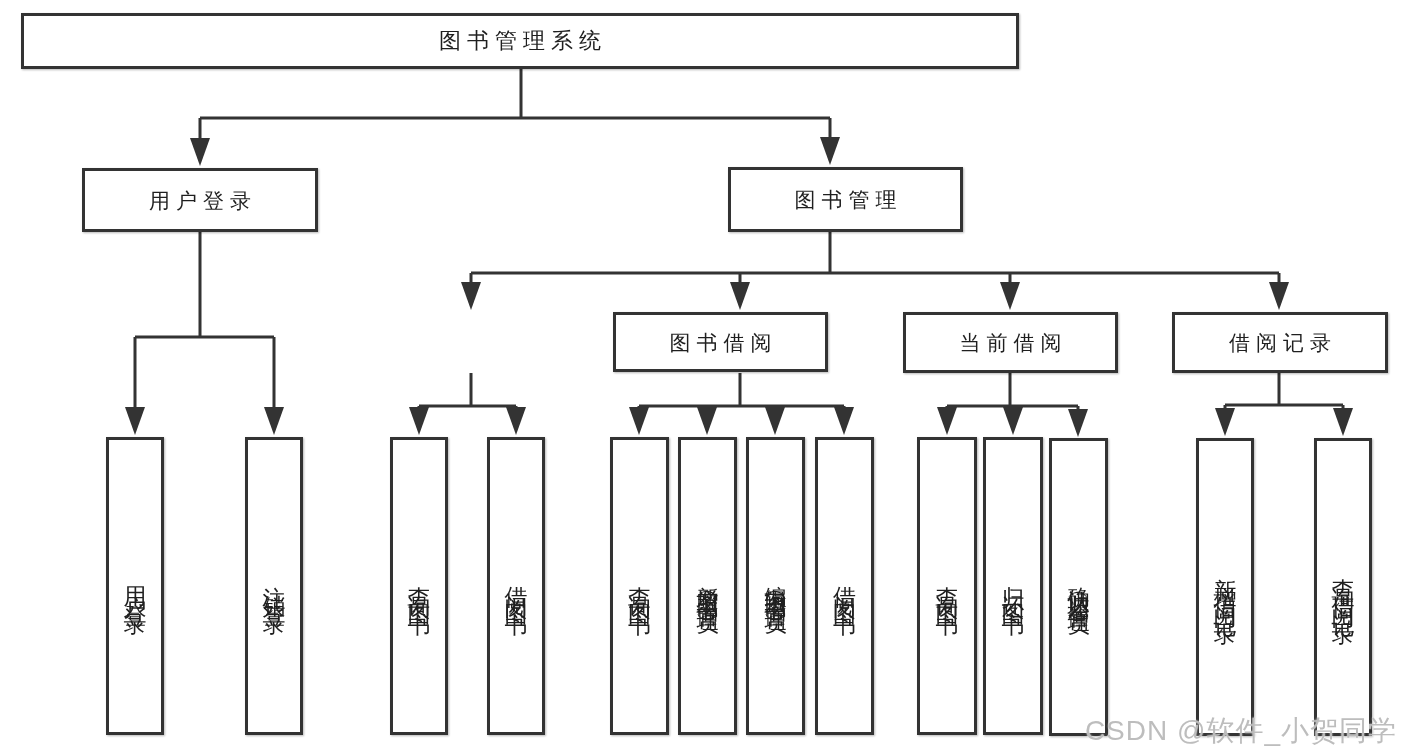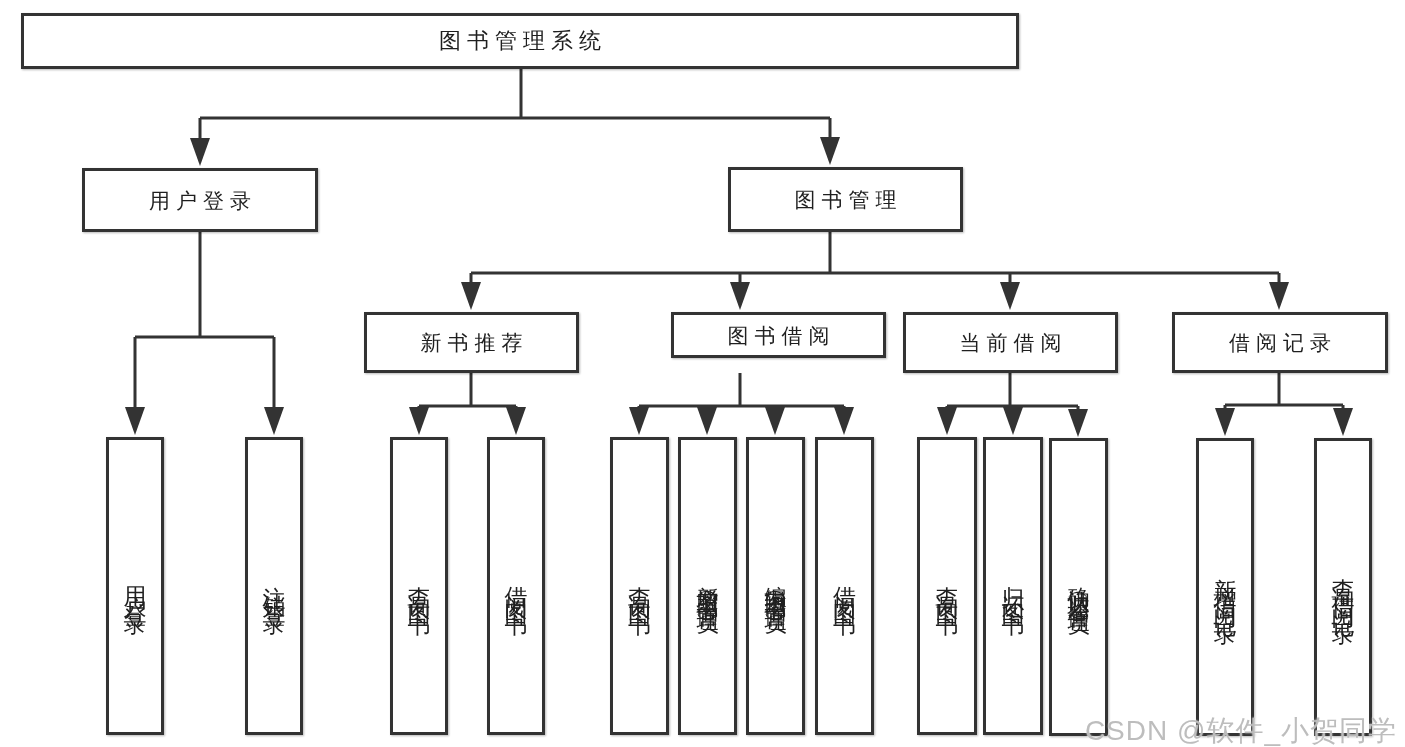--- a/index.html
+++ b/index.html
@@ -53,21 +53,21 @@
   }
   .leaf--long span {
     letter-spacing: 4px;
     font-size: 22px;
   }
   
   .b-root  { left: 21px;   top: 13px;  width: 998px; height: 56px; }
   .b-login { left: 82px;   top: 168px; width: 236px; height: 64px; }
   .b-mgmt  { left: 728px;  top: 167px; width: 235px; height: 65px; }
   .b-rec   { left: 364px;  top: 312px; width: 215px; height: 61px; }
-  .b-bor   { left: 671px;  top: 312px; width: 215px; height: 46px; }
+  .b-bor   { left: 613px;  top: 312px; width: 215px; height: 60px; }
   .b-cur   { left: 903px;  top: 312px; width: 215px; height: 61px; }
   .b-hist  { left: 1172px; top: 312px; width: 216px; height: 61px; }
   .f1  { left: 106px;  top: 437px; width: 58px; height: 298px; }
   .f2  { left: 245px;  top: 437px; width: 58px; height: 298px; }
   .f3  { left: 390px;  top: 437px; width: 58px; height: 298px; }
   .f4  { left: 487px;  top: 437px; width: 58px; height: 298px; }
   .f5  { left: 610px;  top: 437px; width: 59px; height: 298px; }
   .f6  { left: 678px;  top: 437px; width: 59px; height: 298px; }
   .f7  { left: 746px;  top: 437px; width: 59px; height: 298px; }
   .f8  { left: 815px;  top: 437px; width: 59px; height: 298px; }
@@ -128,23 +128,20 @@
     <span>图书管理系统</span>
   </div>
 
   <div class="node b-login">
     <span>用户登录</span>
   </div>
   <div class="node b-mgmt">
     <span>图书管理</span>
   </div>
 
-  <div class="node b-rec">
-    <span>新书推荐</span>
-  </div>
   <div class="node b-bor">
     <span>图书借阅</span>
   </div>
   <div class="node b-cur">
     <span>当前借阅</span>
   </div>
   <div class="node b-hist">
     <span>借阅记录</span>
   </div>
 

